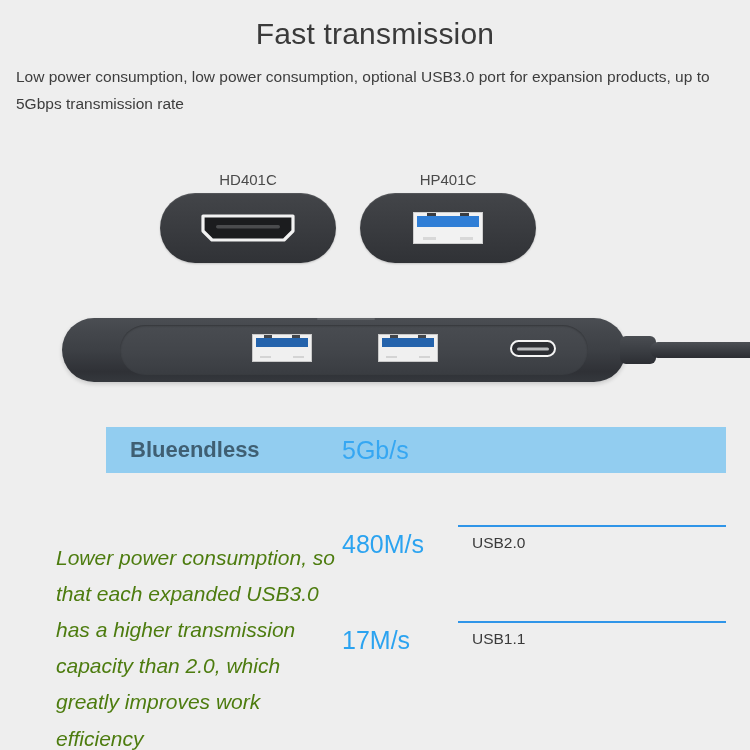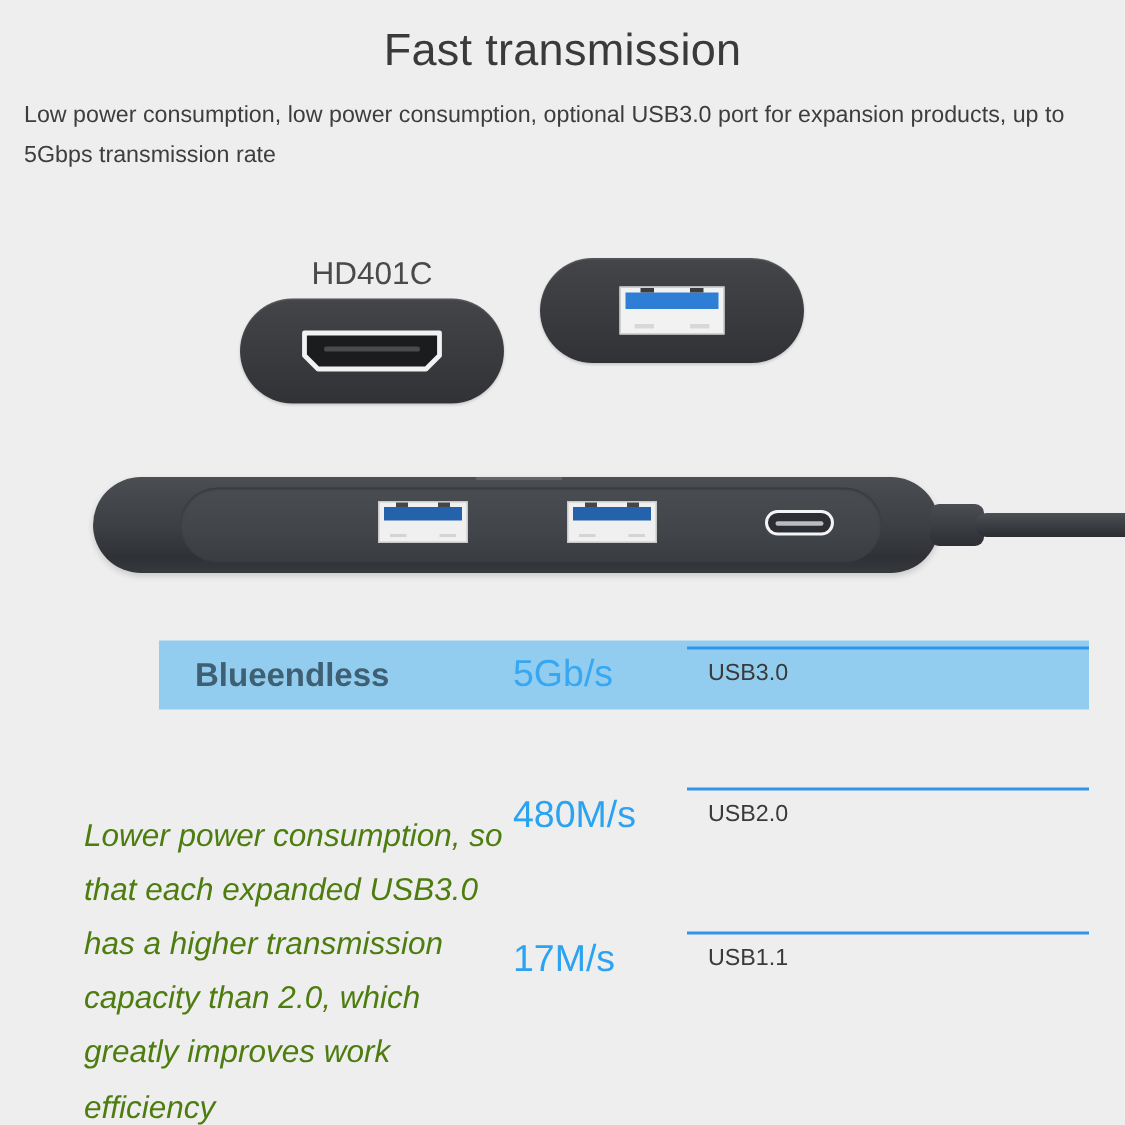--- a/index.html
+++ b/index.html
@@ -48,21 +48,21 @@
     width: 750px;
     height: 120px;
   }
   .connector {
     position: absolute;
     width: 176px;
   }
   .connector.hd { left: 160px; }
   .connector.hp { left: 360px; }
   .connector-label {
-    font-size: 21px;
+    font-size: 15px;
     color: #4a4a4a;
     text-align: center;
     margin-bottom: 6px;
     line-height: 1;
     font-weight: 400;
   }
   .connector-body {
     width: 176px;
     height: 70px;
     border-radius: 35px;
@@ -337,20 +337,21 @@
       <div class="hdmi-port">
         <svg width="96" height="30" viewBox="0 0 96 30">
           <path d="M3 3 L93 3 L93 18 L84 27 L12 27 L3 18 Z" fill="#1b1c1e" stroke="#f2f2f2" stroke-width="3.2" stroke-linejoin="round"></path>
           <rect x="16" y="12" width="64" height="3.4" rx="1.7" fill="#4a4b4d"></rect>
         </svg>
       </div>
     </div>
   </div>
 
   <div class="connector hp">
+    <div class="connector-label">HP401C</div>
     <div class="connector-body">
       <div class="usba-port-big">
         <div class="tongue"></div>
         <div class="pin-l"></div>
         <div class="pin-r"></div>
       </div>
     </div>
   </div>
 
 </div>
@@ -377,24 +378,20 @@
 
   <div class="cable-boot"></div>
   <div class="cable-wire"></div>
 </div>
 
 <div class="speeds">
 
   <div class="speed-row r1">
     <div class="brand-name">Blueendless</div>
     <div class="speed-value">5Gb/s</div>
-    <div class="usb-std">
-      <div class="usb-std-rule"></div>
-      <div class="usb-std-label">USB3.0</div>
-    </div>
   </div>
 
   <div class="speed-row r2">
     <div class="speed-value">480M/s</div>
     <div class="usb-std">
       <div class="usb-std-rule"></div>
       <div class="usb-std-label">USB2.0</div>
     </div>
   </div>
 

